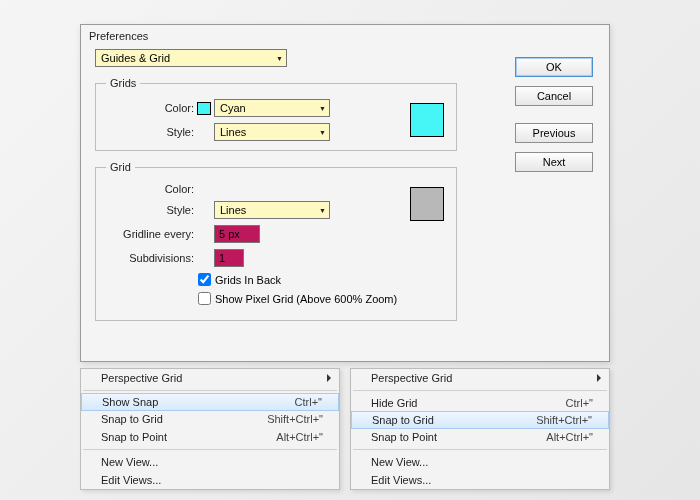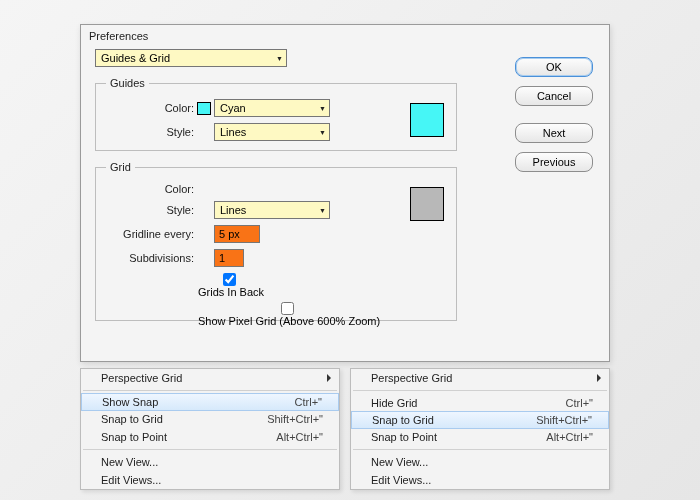--- a/index.html
+++ b/index.html
@@ -24,30 +24,30 @@
   fieldset legend { padding: 0 4px; color: #222; }
   .guides-fs { width: 362px; height: 74px; }
   .grid-fs { width: 362px; height: 160px; }
   .row { display: flex; align-items: center; margin-top: 6px; }
   .lbl { width: 88px; text-align: right; margin-right: 6px; color: #222; }
   .sel { width: 116px; gap: 32px; }
   .swatch-sm { width: 14px; height: 13px; border: 1px solid #000; margin-left: -3px; margin-right: 3px; }
   .swatch-lg { position: absolute; width: 34px; height: 34px; border: 1px solid #000; right: 12px; }
   .guides-swatch { top: 14px; background: #46f6f6; }
   .grid-swatch { top: 14px; background: #b8b8b8; }
-  .txt { background: #f97316; border: 1px solid #767676; height: 18px; padding: 0 4px; display: inline-flex; align-items: center; }
+  .txt { background: #be185d; border: 1px solid #767676; height: 18px; padding: 0 4px; display: inline-flex; align-items: center; }
   .num { width: 46px; }
   .num-sm { width: 30px; }
-  .cb { display: inline-flex; align-items: center; margin-left: 92px; margin-top: 6px; flex-direction: column; }
+  .cb { display: inline-flex; align-items: center; margin-left: 92px; margin-top: 6px; }
   .cb input { margin: 0 4px 0 0; width: 13px; height: 13px; }
   .btns { position: absolute; top: 32px; right: 16px; width: 78px; }
   .btn {
     display: flex; align-items: center; justify-content: center;
     width: 78px; height: 20px; background: linear-gradient(#fdfdfd,#e7e7e7);
-    border: 1px solid #8d8d8d; border-radius: 8px; margin-bottom: 9px;
+    border: 1px solid #8d8d8d; border-radius: 0; margin-bottom: 9px;
   }
   .btn.primary { border: 1px solid #4a90d9; box-shadow: 0 0 0 1px #a8cdef inset; }
   .menus { position: absolute; top: 368px; left: 80px; display: flex; gap: 10px; }
   .menu { width: 260px; background: #f3f3f3; border: 1px solid #bcbcbc; box-shadow: 2px 2px 4px rgba(0,0,0,0.1); padding: 0; }
   .mi { display: flex; align-items: center; justify-content: space-between; height: 18px; padding: 0 16px 0 20px; color: #222; position: relative; }
   .mi .shortcut { color: #444; }
   .mi.sub::after { content: ""; position: absolute; right: 8px; top: 5px; border-left: 4px solid #333; border-top: 4px solid transparent; border-bottom: 4px solid transparent; }
   .mi.hl { background: linear-gradient(#eef6ff, #d6e9fb); border: 1px solid #a9cbef; margin: -1px 0; }
   .sep { height: 1px; background: #d0d0d0; margin: 3px 2px; }
 </style>
@@ -57,21 +57,21 @@
 <div class="window">
   <div class="titlebar">Preferences</div>
 
   <div class="content">
     <div class="dropdown category">
       <span>Guides &amp; Grid</span>
       <span class="arrow">▼</span>
     </div>
 
     <fieldset class="guides-fs">
-      <legend>Guides</legend>
+      <legend>Grids</legend>
       <div class="swatch-lg guides-swatch"></div>
       <div class="row">
         <span class="lbl">Color:</span>
         <span class="swatch-sm" style="background:#46f6f6"></span>
         <div class="dropdown sel">
           <span>Cyan</span>
           <span class="arrow">▼</span>
         </div>
       </div>
       <div class="row">
@@ -121,24 +121,24 @@
 
   <div class="btns">
     <div class="btn primary">
         <span>OK</span>
       </div>
     <div class="btn">
         <span>Cancel</span>
       </div>
     <div style="height:8px"></div>
     <div class="btn">
-        <span>Next</span>
+        <span>Previous</span>
       </div>
     <div class="btn">
-        <span>Previous</span>
+        <span>Next</span>
       </div>
   </div>
 </div>
 
 <div class="menus">
   <div class="menu">
     <div class="mi sub">
         <span>Perspective Grid</span>
       </div>
     <div class="sep"></div>

